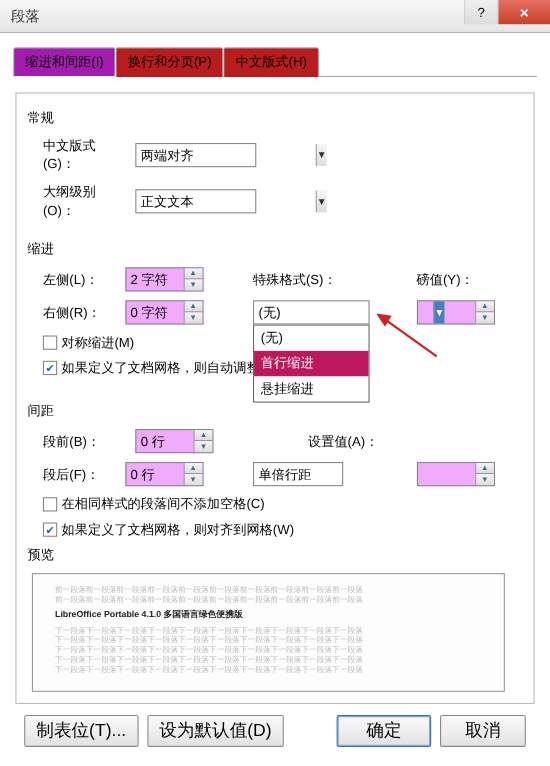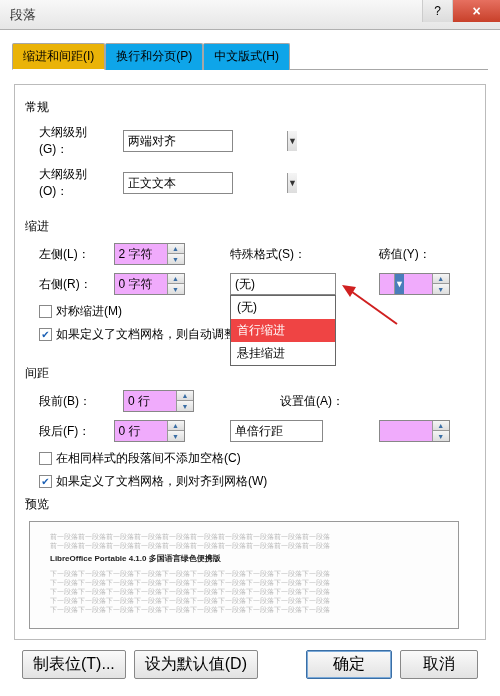--- a/index.html
+++ b/index.html
@@ -42,27 +42,27 @@
   .tabbar {
     border-bottom: 1px solid #a7a7a7;
     display: flex;
     gap: 0px;
     margin-bottom: 14px;
   }
   .tab {
     border: 1px solid #a7a7a7;
     border-bottom: none;
     padding: 4px 10px;
-    background: #0ea5e9;
+    background: #b91c1c;
     position: relative;
     top: 1px;
     border-radius: 2px 2px 0 0;
   }
   .tab.active {
-    background: #eab308;
+    background: #a21caf;
     border-bottom: 1px solid #fff;
   }
   .sect-title { margin: 6px 0 8px 0; font-size: 12px; }
   .row { display: flex; align-items: center; margin-bottom: 8px; gap: 8px; }
   .lbl { width: 90px; padding-left: 14px; }
   .select-wrap {
     display: flex; align-items: center;
     border: 1px solid #888;
     height: 22px;
     background: #fff;
@@ -105,21 +105,21 @@
     font-size: 10px; color: #1a5fb4;
   }
   .dropdown-open {
     position: absolute;
     border: 1px solid #666;
     background: #fff;
     width: 106px;
     z-index: 10;
   }
   .dd-item { padding: 3px 6px; }
-  .dd-item.sel { background: #ef4444; color: #fff; }
+  .dd-item.sel { background: #be185d; color: #fff; }
   .arrow {
     position: absolute;
     width: 60px; height: 50px;
     pointer-events: none;
     z-index: 11;
   }
   .preview-box {
     border: 1px solid #999;
     height: 108px;
     margin: 6px 16px 10px 4px;
@@ -172,21 +172,21 @@
   <div class="tabbar">
     <div class="tab active">缩进和间距(I)</div>
     <div class="tab">换行和分页(P)</div>
     <div class="tab">中文版式(H)</div>
   </div>
 
   <div class="innerframe">
 
   <div class="sect-title">常规</div>
   <div class="row">
-    <div class="lbl">大纲级别(G)：</div>
+    <div class="lbl">中文版式(G)：</div>
     <div class="select-wrap" style="width:110px;">
       <input readonly="" value="两端对齐" style="">
       <div class="dd-btn">▼</div>
     </div>
   </div>
   <div class="row">
     <div class="lbl">大纲级别(O)：</div>
     <div class="select-wrap" style="width:110px;">
       <input readonly="" value="正文文本" style="">
       <div class="dd-btn">▼</div>
@@ -279,21 +279,21 @@
     <div class="col-a">
       <div class="spinner">
         <input value="0 行" style="">
         <div class="spin-btns">
               <div class="spin-btn">▲</div>
               <div class="spin-btn">▼</div>
             </div>
       </div>
     </div>
     <div class="col-b">
-      <div class="select-wrap" style="width:93px;justify-content:space-between;">
+      <div class="select-wrap" style="width:82px;justify-content:space-between;">
         <input readonly="" value="单倍行距" style="">
         <div class="dd-btn">▼</div>
       </div>
     </div>
     <div class="col-c">
       <div class="spinner">
         <input value="" style="">
         <div class="spin-btns">
               <div class="spin-btn">▲</div>
               <div class="spin-btn">▼</div>

